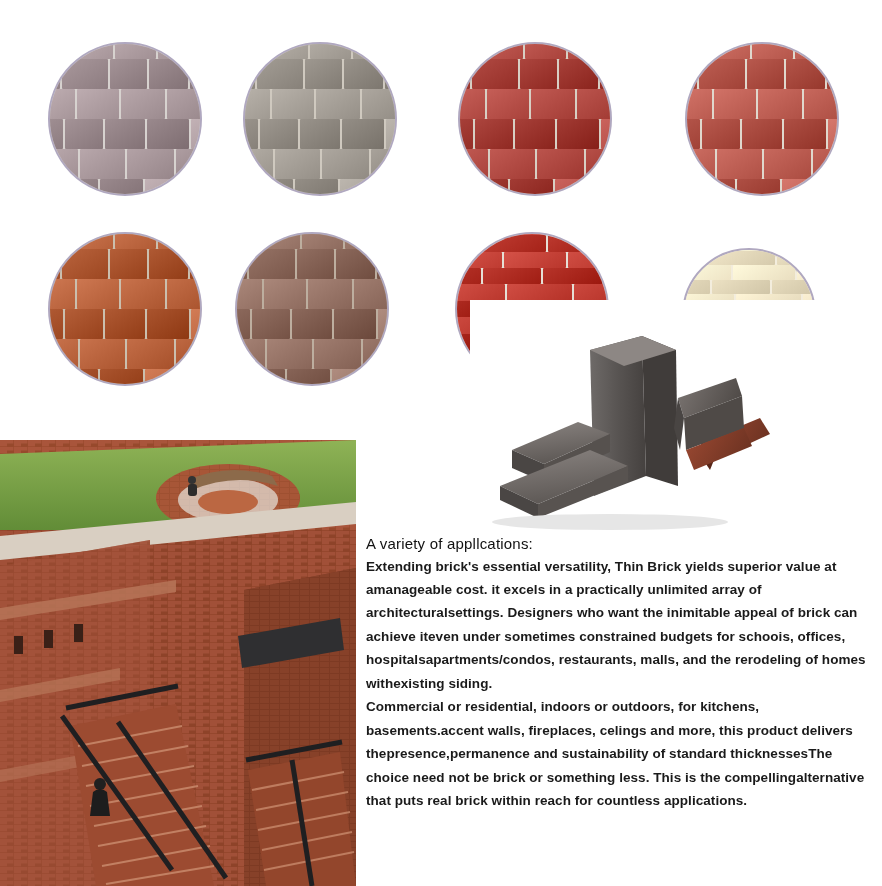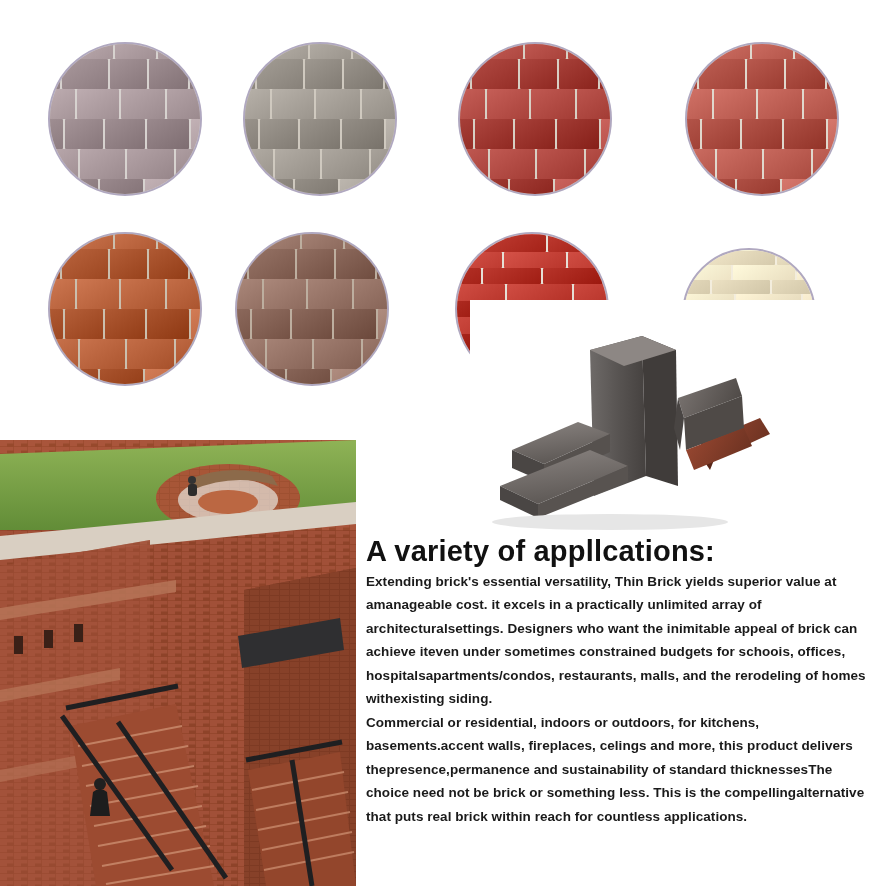--- a/index.html
+++ b/index.html
@@ -52,22 +52,22 @@
     overflow:hidden;
     background:#8a3f26;
   }
 
   
   .textcol{
     position:absolute;
     left:366px;top:536px;width:500px;
   }
   .headline{
-    font-size:29px;
-    font-weight:bold;
+    font-size:15px;
+    font-weight:normal;
     color:#111;
     letter-spacing:0.2px;
     margin:0 0 2px 0;
     line-height:1.1;
   }
   .para{
     font-size:13.5px;
     font-weight:bold;
     color:#1a1a1a;
     line-height:1.74;

